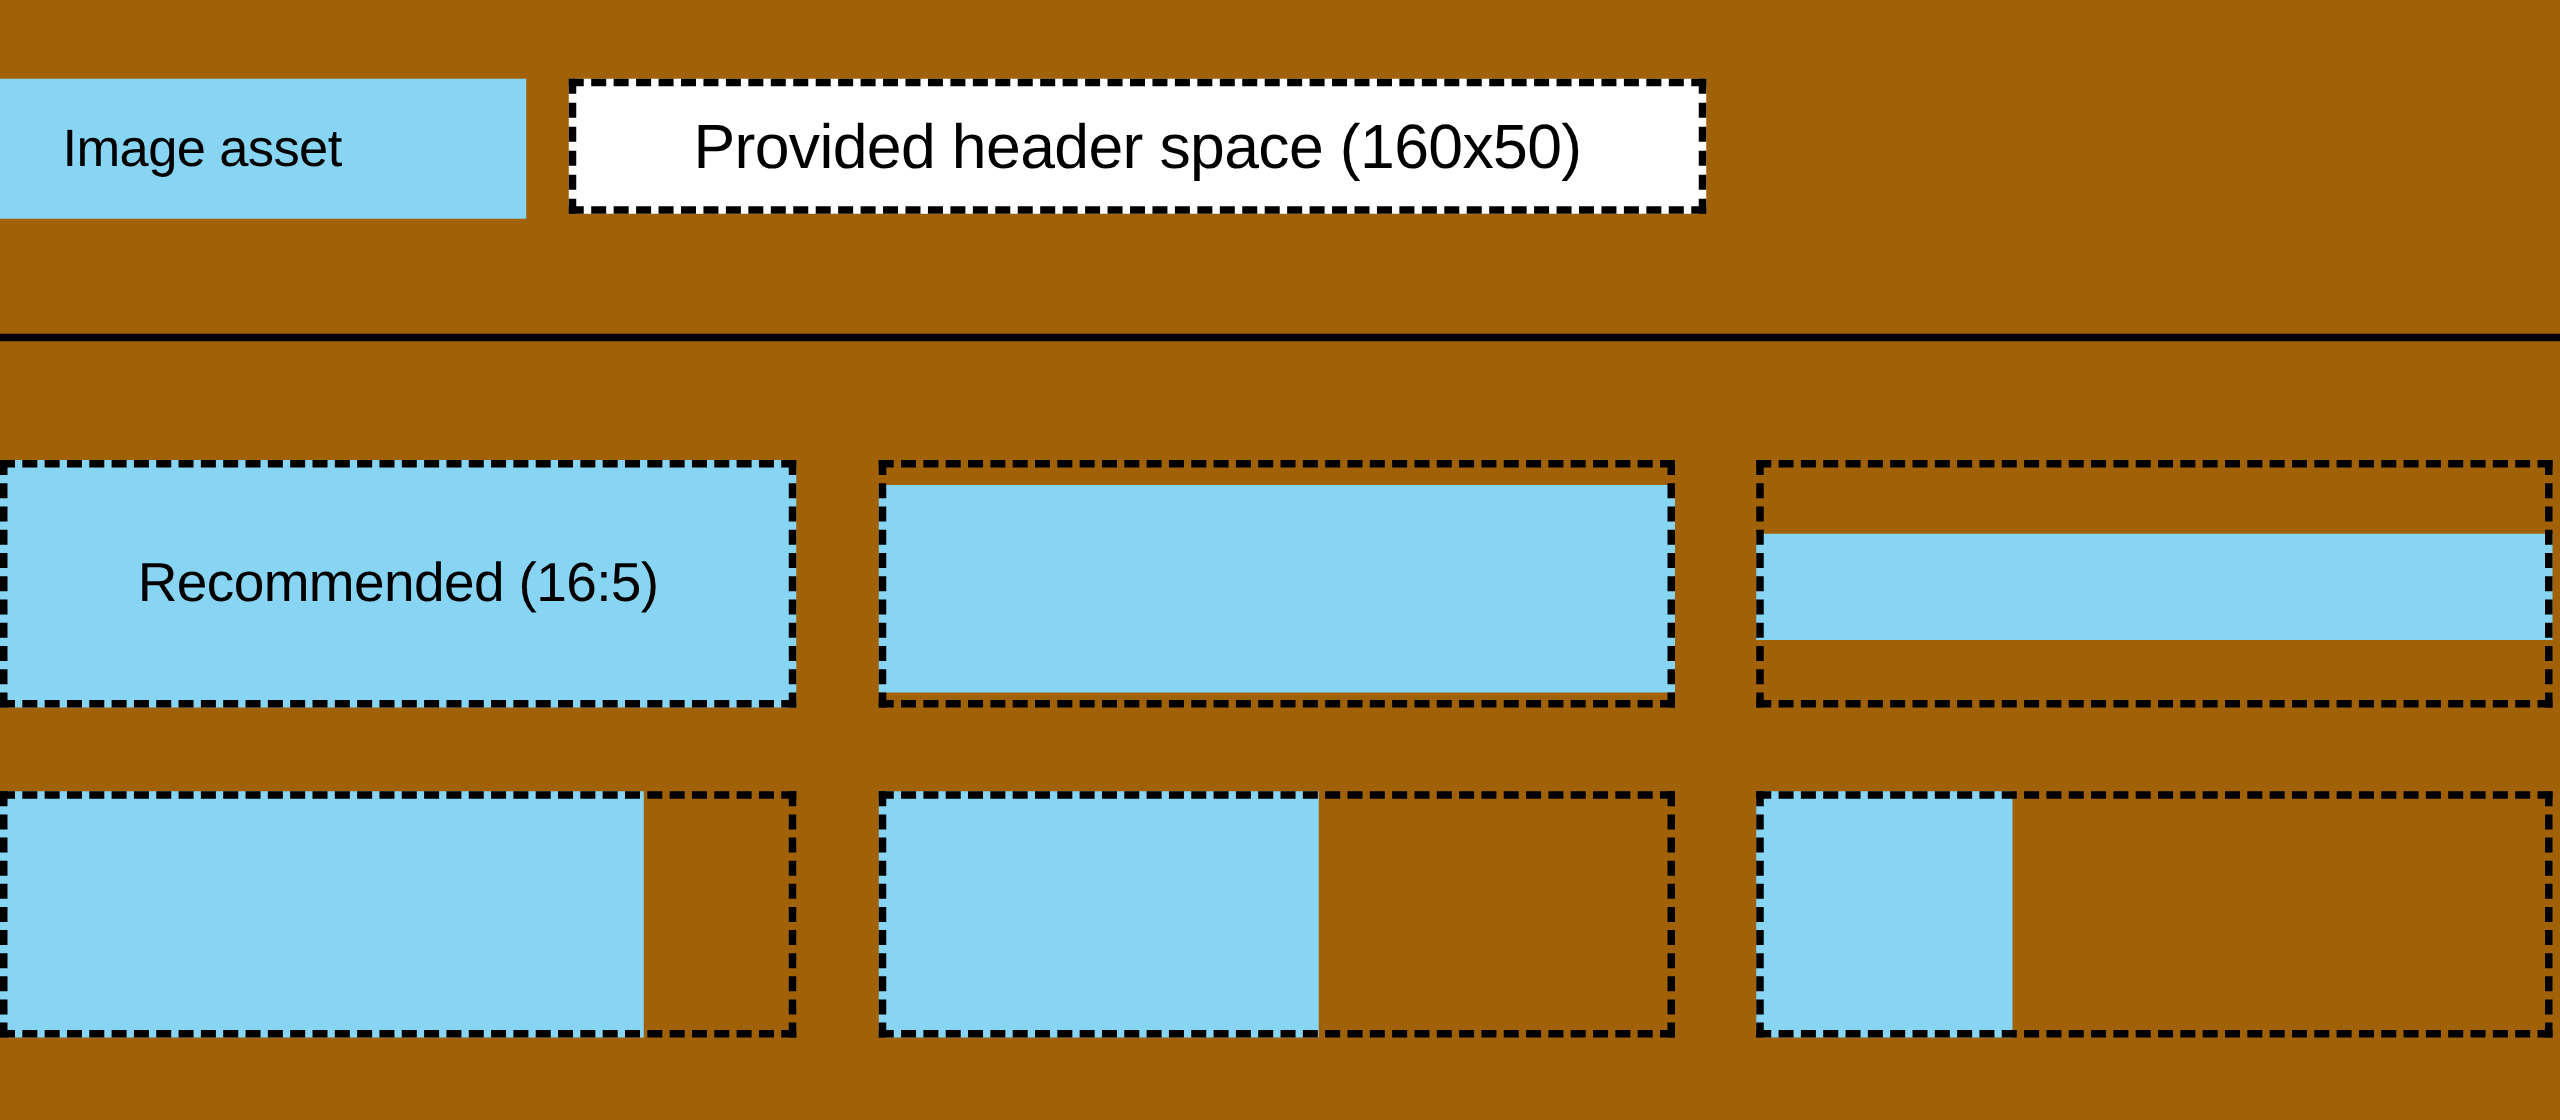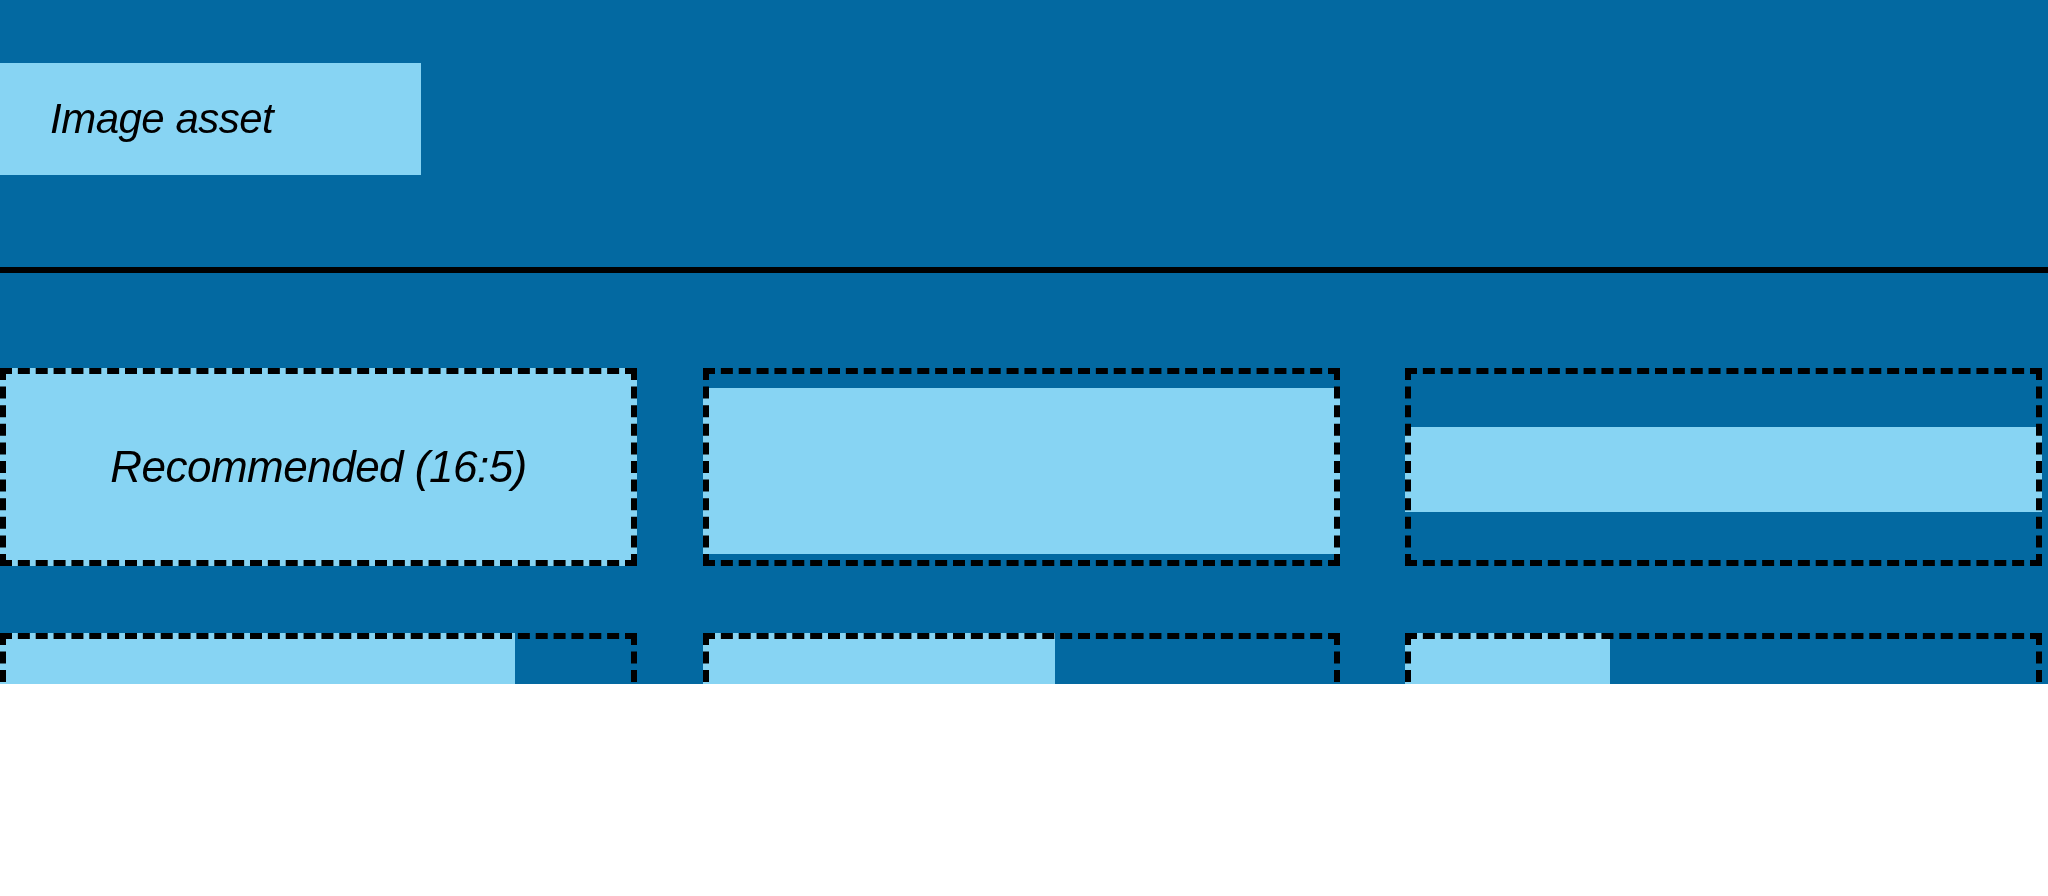--- a/index.html
+++ b/index.html
@@ -3,26 +3,25 @@
 <meta charset="utf-8">
 <style>
   html, body {
     margin: 0;
     padding: 0;
     background: #ffffff;
   }
   #page {
     position: relative;
     width: 2048px;
-    height: 684px;
-    background: #0369a1;
+    height: 896px;
+    background: #a16207;
     overflow: hidden;
     font-family: "Liberation Sans", "DejaVu Sans", sans-serif;
     color: #000000;
-    font-style: italic;
   }
   
   .legend-swatch {
     position: absolute;
     left: 0; top: 63px;
     width: 421px; height: 112px;
     background: var(--blue, #87d4f3);
     display: flex;
     align-items: center;
     box-sizing: border-box;
@@ -86,20 +85,23 @@
 </style>
 </head>
 <body>
 
 <div id="page" style="--blue:#87d4f3;--ink:#000000">
 
   <div class="legend-swatch">
     <span class="lbl">Image asset</span>
   </div>
 
+  <div class="legend-dashed">
+    <span class="lbl">Provided header space (160x50)</span>
+  </div>
 
   <div class="divider"></div>
 
   <div class="ex-box row1 col1" style="background-size:100% 100%;background-position:0 0">
     <span class="lbl">Recommended (16:5)</span>
   </div>
 
   <div class="ex-box row1 col2" style="background-size:100% 166px;background-position:0 20px"></div>
 
   <div class="ex-box row1 col3" style="background-size:100% 85px;background-position:0 59px"></div>

